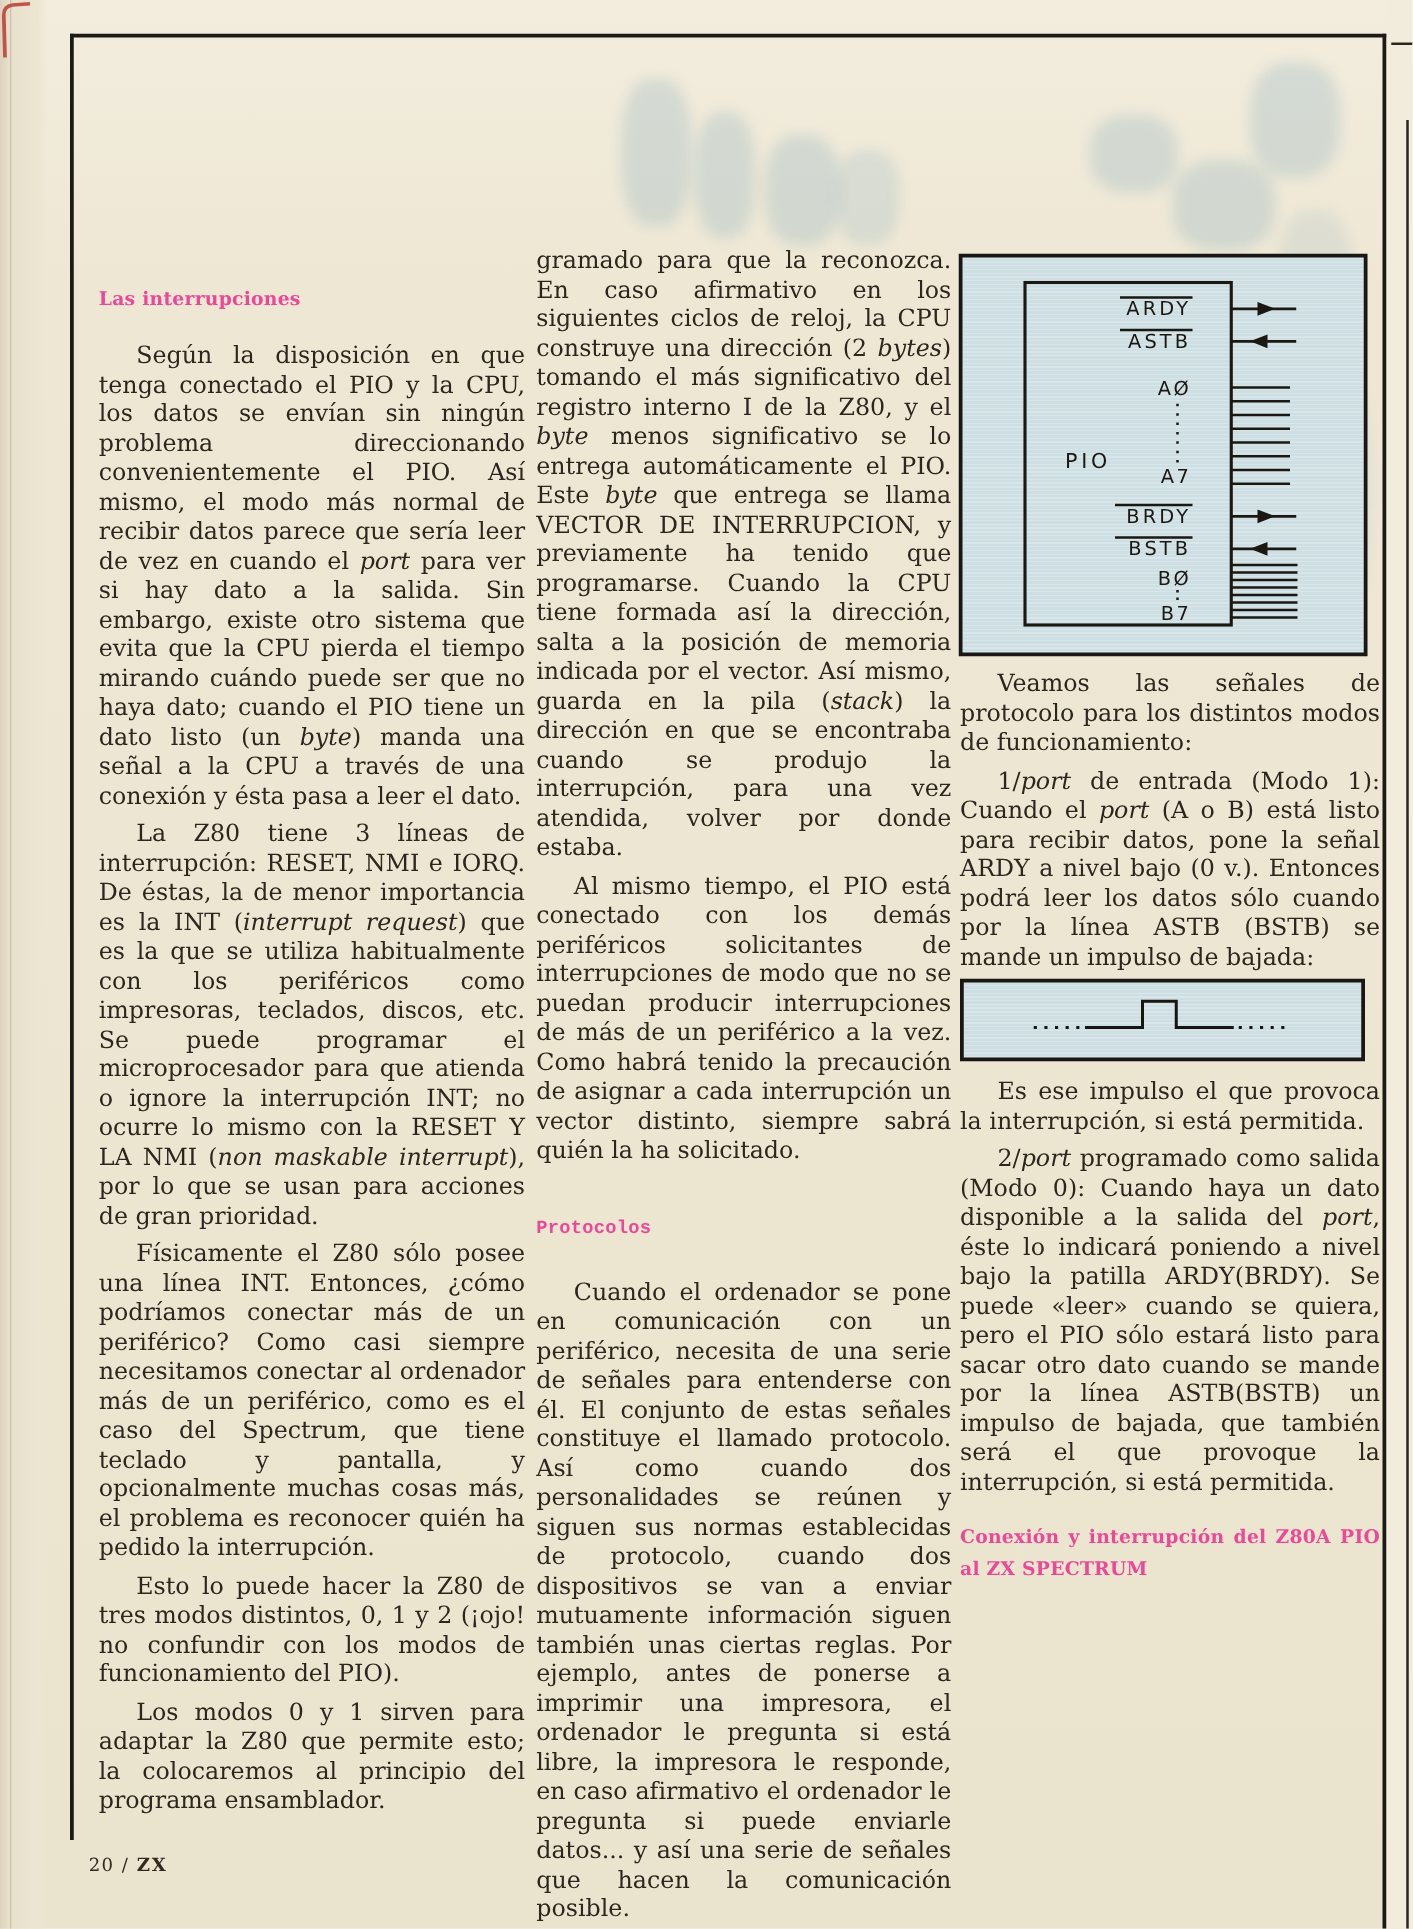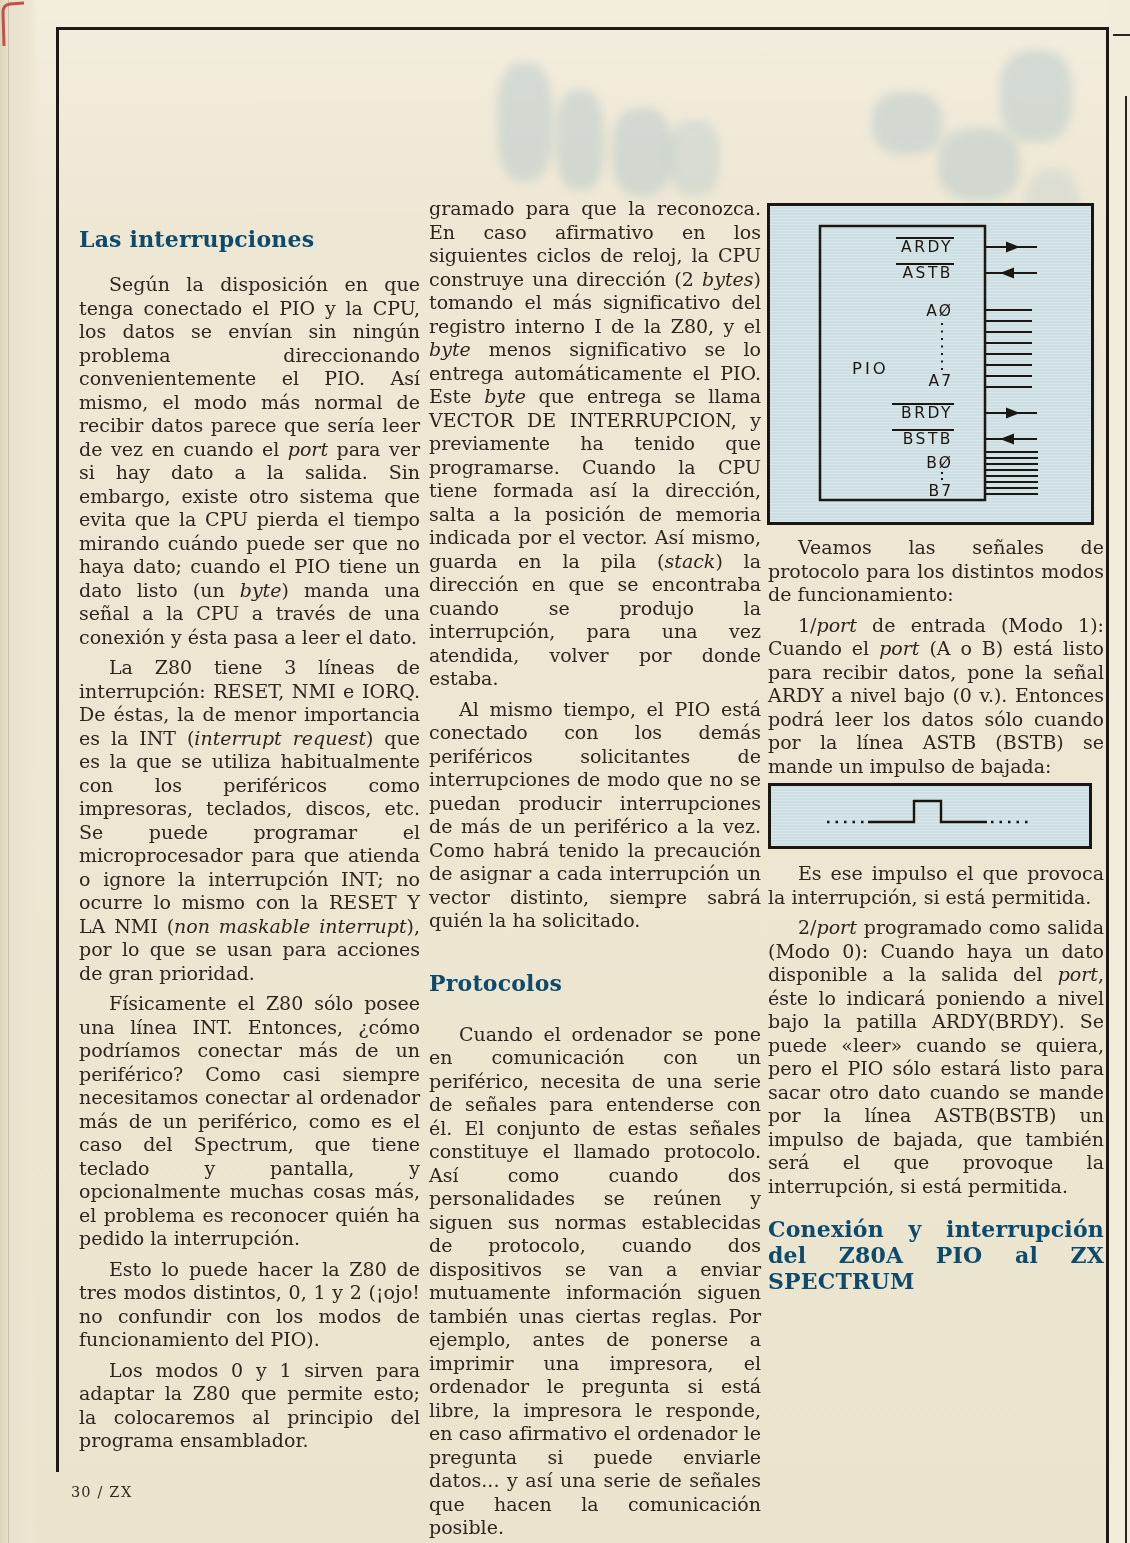--- a/index.html
+++ b/index.html
@@ -26,35 +26,35 @@
   .blob{position:absolute;background:rgba(143,178,192,.30);filter:blur(5px);border-radius:40%;}
   
   .col{position:absolute;text-align:justify;font-size:19px;line-height:23.5px;
        text-rendering:optimizeLegibility;hyphens:auto;-webkit-hyphens:auto;}
   .col1{left:79px;top:197px;width:341px;}
   .col2{left:429px;top:197px;width:332px;}
   .col3up{left:768px;top:536px;width:336px;}
   .col3low{left:768px;top:862px;width:336px;}
   .col p{margin:0 0 7px;text-indent:30px;}
   .col p.cont{text-indent:0;}
-  .col h2{font-size:22px;line-height:24px;margin:30px 0 22px;letter-spacing:.2px;color:#0c4a6e;}
-  .col h2.protocols{margin:38px 0 28px;}
+  .col h2{font-size:15px;line-height:24px;margin:30px 0 22px;letter-spacing:.2px;color:#ec4899;}
+  .col h2.protocols{margin:38px 0 28px;font-family:Liberation Mono, monospace;}
   .col h2.conexion{margin:18px 0 18px;line-height:26px;}
   .col i{font-style:italic;}
   
   .panel{position:absolute;box-sizing:border-box;border:3px solid #191613;
     background:#cedfe3;
     background-image:repeating-linear-gradient(0deg,rgba(255,255,255,.22) 0,rgba(255,255,255,.22) 1px,rgba(0,0,0,0) 1px,rgba(0,0,0,0) 3px);}
   .pio-panel{left:767px;top:203px;width:327px;height:322px;}
   .timing-panel{left:768px;top:783px;width:324px;height:66px;}
   .panel svg{display:block;}
   
   .footer{position:absolute;left:71px;top:1484px;font-size:14.5px;letter-spacing:1px;color:#33291f;}
   .footer .sep{margin:0 6px;}
-  .footer .mag{font-weight:normal;letter-spacing:1.5px;}
+  .footer .mag{font-weight:bold;letter-spacing:1.5px;}
   
   text.diag{font-family:"DejaVu Sans",sans-serif;fill:#1b1813;}
 </style>
 </head>
 <body>
 
 <div class="edge-left"></div>
 <div class="edge-left-line"></div>
 <div class="right-strip"></div>
 <div class="right-edge-line"></div>
@@ -177,14 +177,14 @@
 </div>
 
 <div class="col col3low">
   <p>Es ese impulso el que provoca la interrupción, si está permitida.</p>
   <p>2/<i>port</i> programado como salida (Modo 0): Cuando haya un dato disponible a la salida del <i>port</i>, éste lo indicará poniendo a nivel bajo la patilla ARDY(BRDY). Se puede «leer» cuando se quiera, pero el PIO sólo estará listo para sacar otro dato cuando se mande por la línea ASTB(BSTB) un impulso de bajada, que también será el que provoque la interrupción, si está permitida.</p>
   <h2 class="conexion">Conexión y interrupción del Z80A PIO al ZX SPECTRUM</h2>
 
 </div>
 
 <div class="footer">
-  <span>30</span><span class="sep">/</span><span class="mag">ZX</span>
+  <span>20</span><span class="sep">/</span><span class="mag">ZX</span>
 </div>
 
 </body></html>

